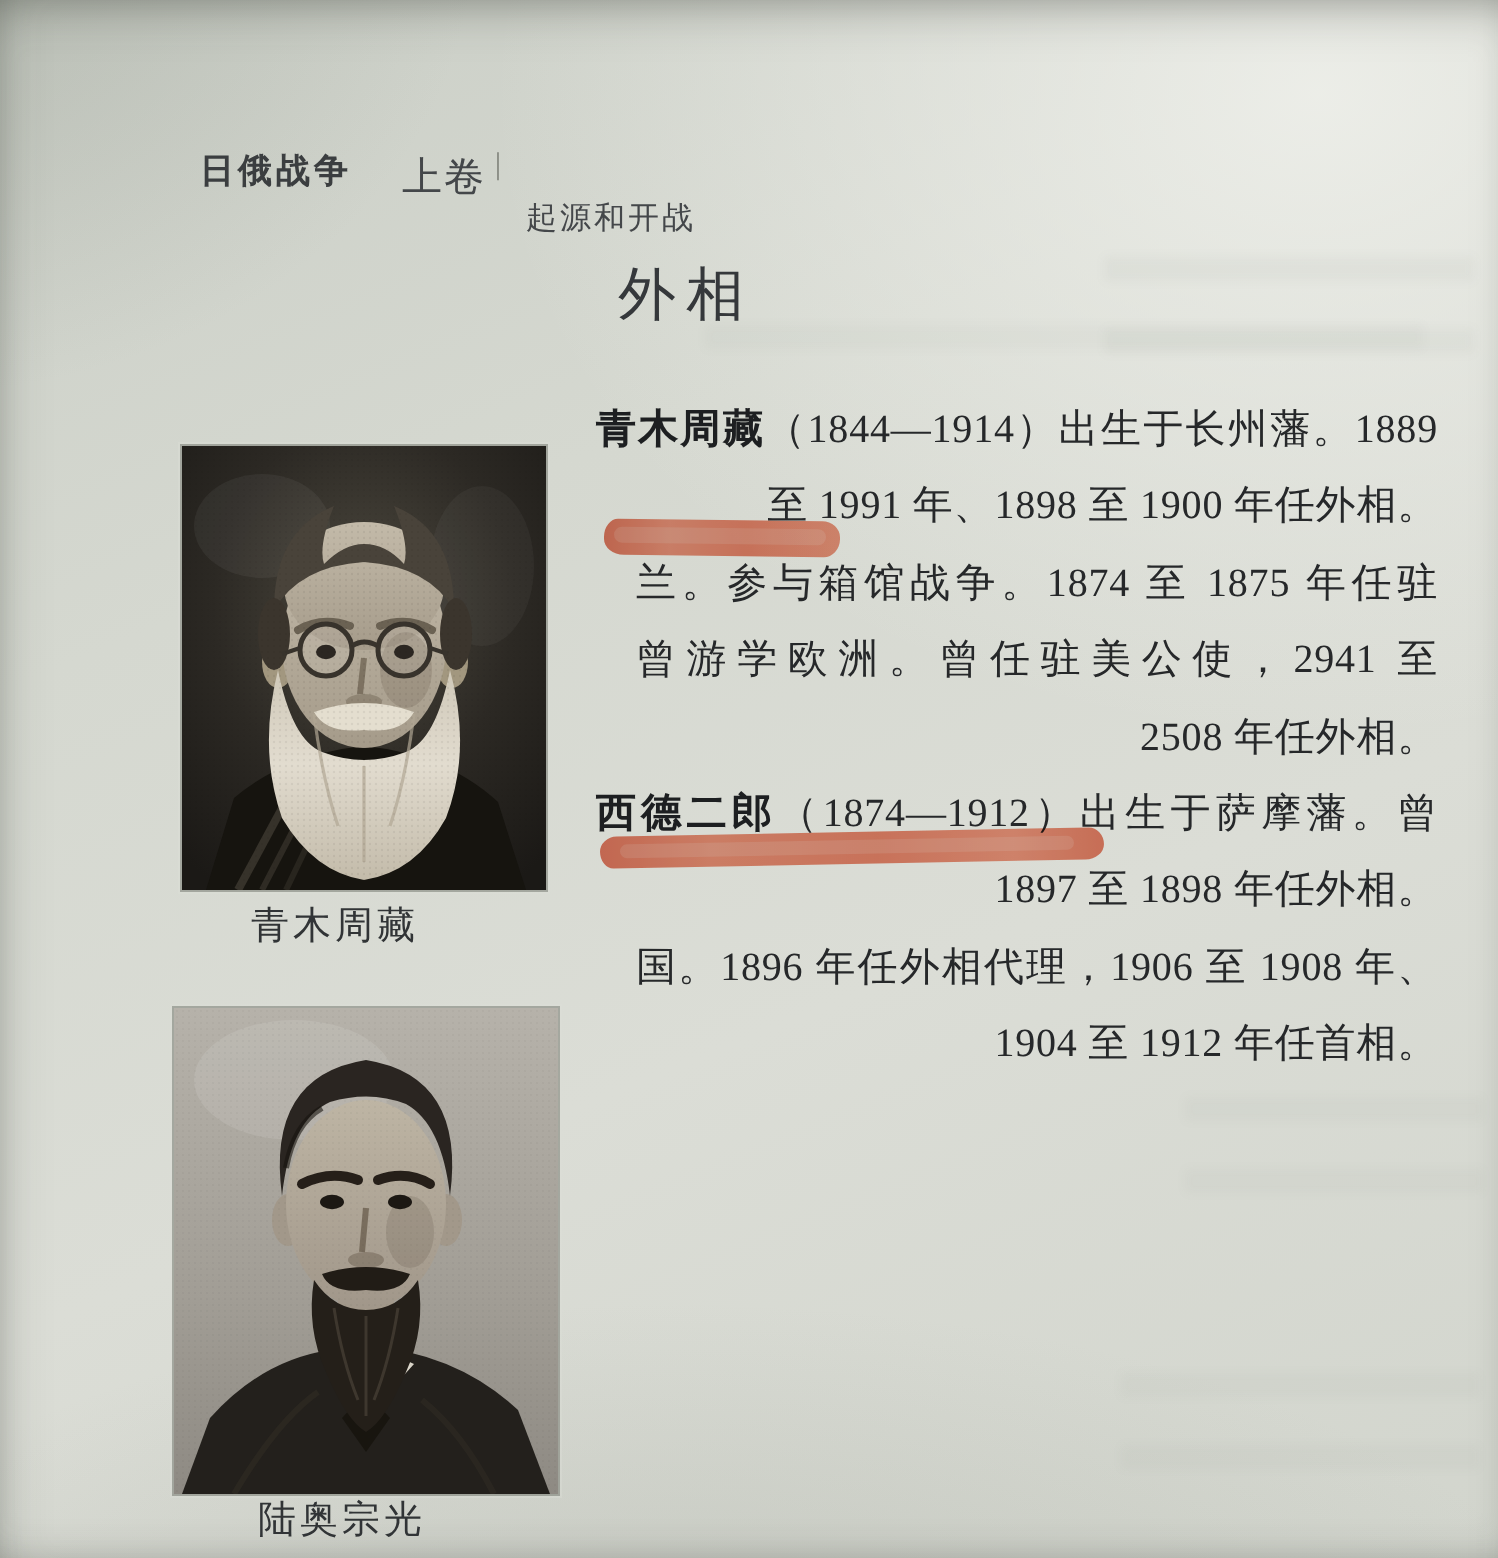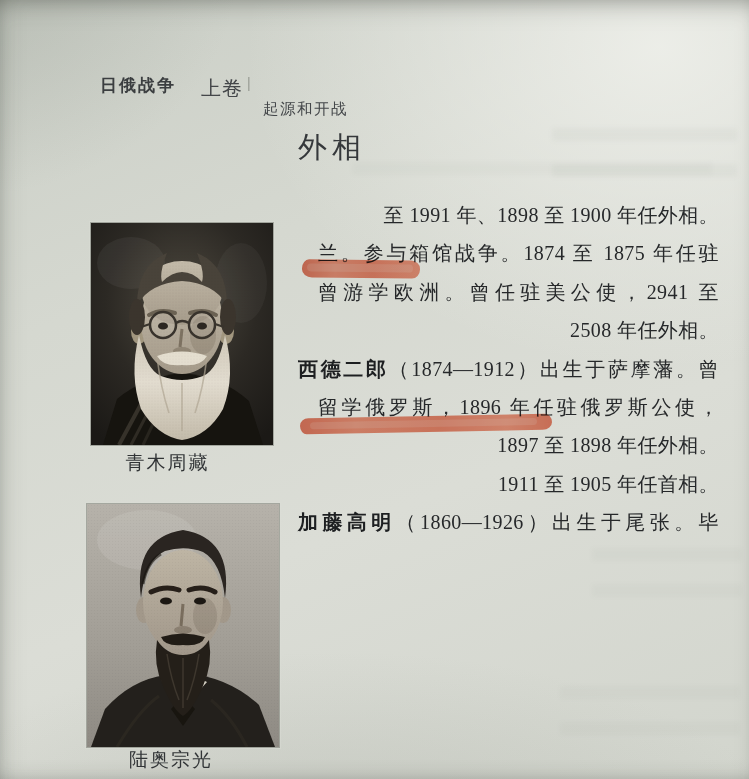--- a/index.html
+++ b/index.html
@@ -23,21 +23,21 @@
   .rh-chap{position:absolute;left:263px;top:1px;font-size:15.5px;letter-spacing:1.5px;color:#44474a;margin-top:24px;}
   
   .ghost{position:absolute;filter:blur(2.5px);opacity:.55;pointer-events:none;
     background:repeating-linear-gradient(180deg, rgba(108,116,106,0.10) 0 13px, rgba(108,116,106,0) 13px 36px);}
   
   .photo{position:absolute;border:1px solid rgba(120,124,114,0.55);box-shadow:0 0 0 1px rgba(220,222,214,0.4);}
   .photo svg{display:block;}
   .caption{position:absolute;font-size:19px;letter-spacing:2px;color:#313436;text-align:center;}
   
   .text-col{position:absolute;left:298px;top:0;width:421px;}
-  .section-title{position:absolute;left:0;top:128px;font-size:29px;letter-spacing:5px;color:#35383b;}
+  .section-title{position:absolute;left:11px;top:128px;font-size:29px;letter-spacing:5px;color:#35383b;}
   .entries{position:absolute;left:0;top:196px;width:421px;}
   .line{height:38.4px;line-height:38.4px;font-size:20px;letter-spacing:.4px;white-space:normal;}
   .line b{font-weight:bold;color:#1d1f21;}
   .full{text-align:justify;text-align-last:justify;}
   .shortline{text-align:right;}
   .cont{padding-left:20px;}
   
   .marker{position:absolute;mix-blend-mode:multiply;opacity:.85;pointer-events:none;}
   .marker-1{left:302px;top:260px;width:118px;height:18px;transform:rotate(.7deg);
     border-radius:7px 9px 8px 10px/9px 8px 9px 8px;
@@ -163,45 +163,43 @@
     </svg>
   </div>
   <div class="caption" style="left:86px;top:747px;width:170px;">陆奥宗光</div>
 
   <div class="text-col">
     <div class="section-title">外相</div>
 
     <div class="entries">
 
       <div class="entry">
+        <div class="line full"><b>青木周藏</b><span>（1844—1914）出生于长州藩。1889</span></div>
         <div class="line shortline cont">至 1991 年、1898 至 1900 年任外相。</div>
       </div>
 
       <div class="entry">
         <div class="line full cont">兰。参与箱馆战争。1874 至 1875 年任驻</div>
       </div>
 
       <div class="entry">
         <div class="line full cont">曾游学欧洲。曾任驻美公使，2941 至</div>
         <div class="line shortline cont">2508 年任外相。</div>
       </div>
 
       <div class="entry">
         <div class="line full"><b>西德二郎</b><span>（1874—1912）出生于萨摩藩。曾</span></div>
-        <div class="line full cont">留学俄罗斯，1896 年任驻俄罗斯公使，</div>
         <div class="line shortline cont">1897 至 1898 年任外相。</div>
       </div>
 
       <div class="entry">
-        <div class="line shortline cont">1911 至 1905 年任首相。</div>
-      </div>
-
-      <div class="entry">
-        <div class="line full"><b>加藤高明</b><span>（1860—1926）出生于尾张。毕</span></div>
-      </div>
+        <div class="line full cont">国。1896 年任外相代理，1906 至 1908 年、</div>
+        <div class="line shortline cont">1904 至 1912 年任首相。</div>
+      </div>
+
 
     </div>
   </div>
 
   <div class="marker marker-1"></div>
   <div class="marker marker-2"></div>
 
 </div>
 
 </body></html>

